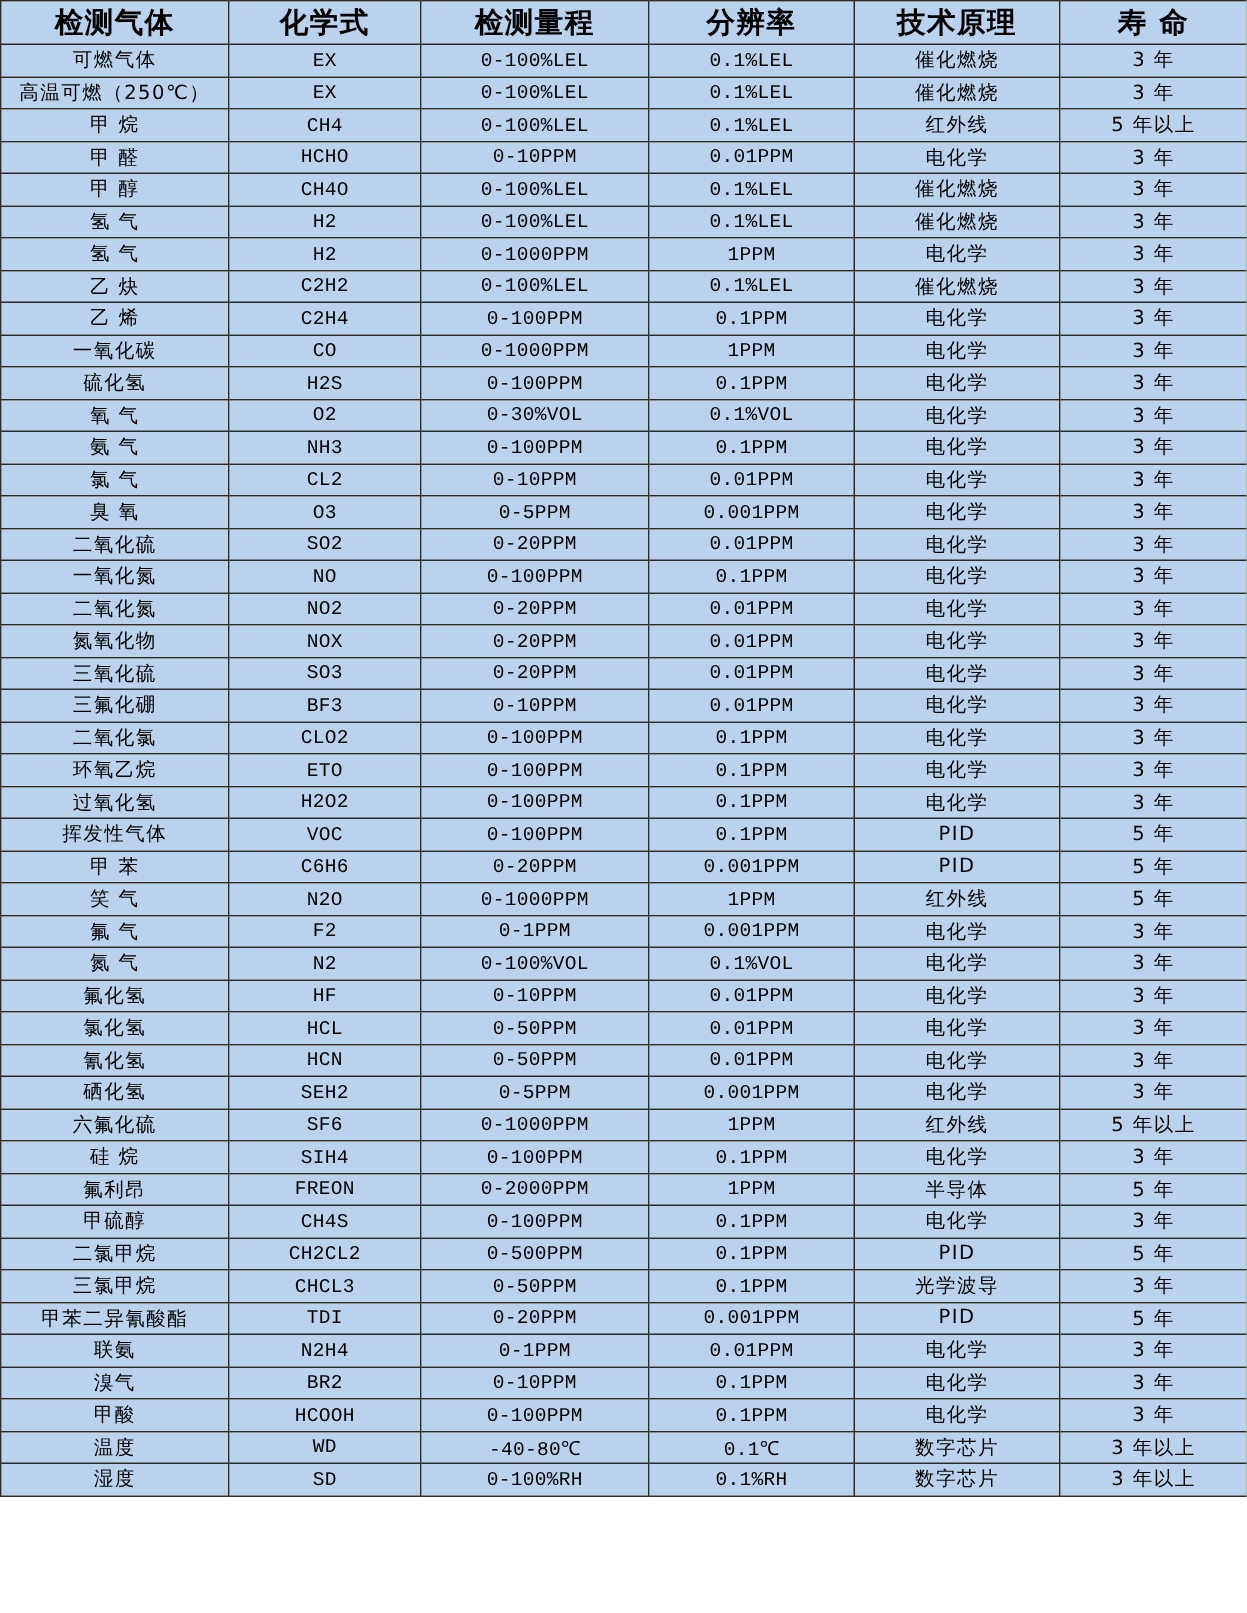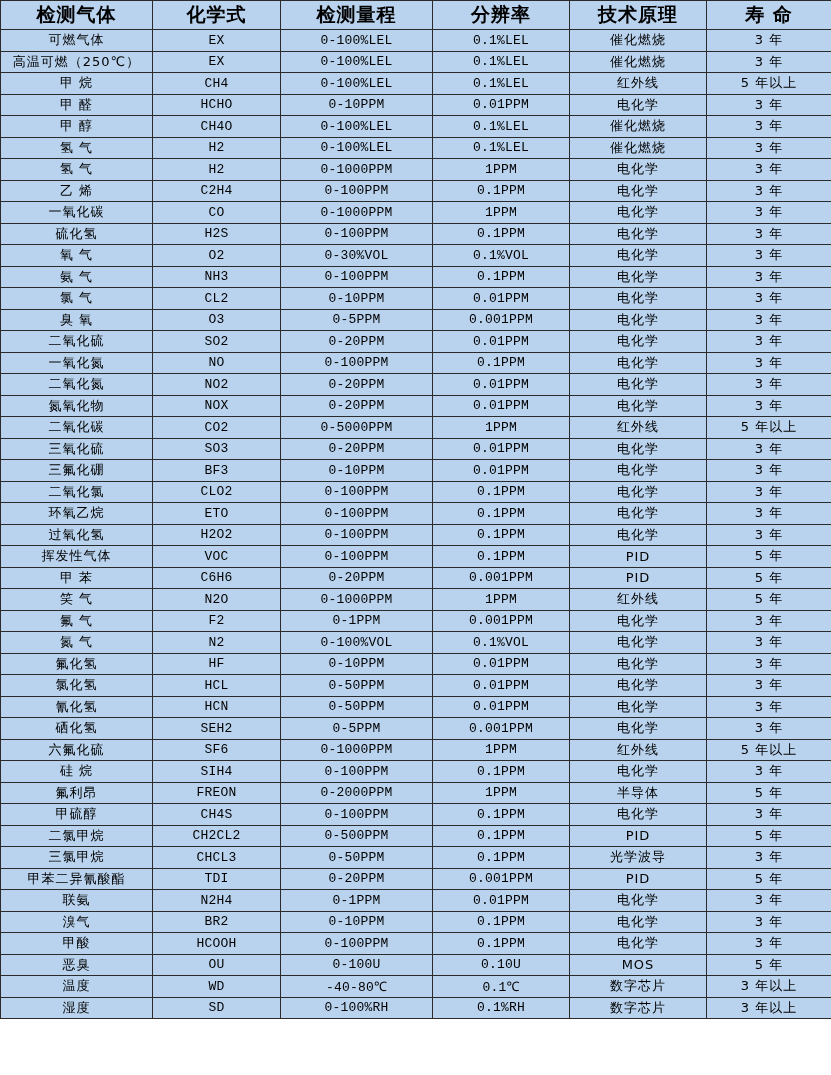--- a/index.html
+++ b/index.html
@@ -131,20 +131,28 @@
       </tr>
       <tr>
         <td class="cn">氢 气</td>
         <td class="ascii">H2</td>
         <td class="ascii">0-1000PPM</td>
         <td class="ascii">1PPM</td>
         <td class="cn">电化学</td>
         <td class="cn">3 年</td>
       </tr>
       <tr>
+        <td class="cn">乙 炔</td>
+        <td class="ascii">C2H2</td>
+        <td class="ascii">0-100%LEL</td>
+        <td class="ascii">0.1%LEL</td>
+        <td class="cn">催化燃烧</td>
+        <td class="cn">3 年</td>
+      </tr>
+      <tr>
         <td class="cn">乙 烯</td>
         <td class="ascii">C2H4</td>
         <td class="ascii">0-100PPM</td>
         <td class="ascii">0.1PPM</td>
         <td class="cn">电化学</td>
         <td class="cn">3 年</td>
       </tr>
       <tr>
         <td class="cn">一氧化碳</td>
         <td class="ascii">CO</td>
@@ -217,28 +225,20 @@
         <td class="cn">电化学</td>
         <td class="cn">3 年</td>
       </tr>
       <tr>
         <td class="cn">氮氧化物</td>
         <td class="ascii">NOX</td>
         <td class="ascii">0-20PPM</td>
         <td class="ascii">0.01PPM</td>
         <td class="cn">电化学</td>
         <td class="cn">3 年</td>
-      </tr>
-      <tr>
-        <td class="cn">二氧化碳</td>
-        <td class="ascii">CO2</td>
-        <td class="ascii">0-5000PPM</td>
-        <td class="ascii">1PPM</td>
-        <td class="cn">红外线</td>
-        <td class="cn">5 年以上</td>
       </tr>
       <tr>
         <td class="cn">三氧化硫</td>
         <td class="ascii">SO3</td>
         <td class="ascii">0-20PPM</td>
         <td class="ascii">0.01PPM</td>
         <td class="cn">电化学</td>
         <td class="cn">3 年</td>
       </tr>
       <tr>
@@ -419,28 +419,20 @@
       </tr>
       <tr>
         <td class="cn">甲酸</td>
         <td class="ascii">HCOOH</td>
         <td class="ascii">0-100PPM</td>
         <td class="ascii">0.1PPM</td>
         <td class="cn">电化学</td>
         <td class="cn">3 年</td>
       </tr>
       <tr>
-        <td class="cn">恶臭</td>
-        <td class="ascii">OU</td>
-        <td class="ascii">0-100U</td>
-        <td class="ascii">0.10U</td>
-        <td class="cn">MOS</td>
-        <td class="cn">5 年</td>
-      </tr>
-      <tr>
         <td class="cn">温度</td>
         <td class="ascii">WD</td>
         <td class="ascii">-40-80℃</td>
         <td class="ascii">0.1℃</td>
         <td class="cn">数字芯片</td>
         <td class="cn">3 年以上</td>
       </tr>
       <tr>
         <td class="cn">湿度</td>
         <td class="ascii">SD</td>

